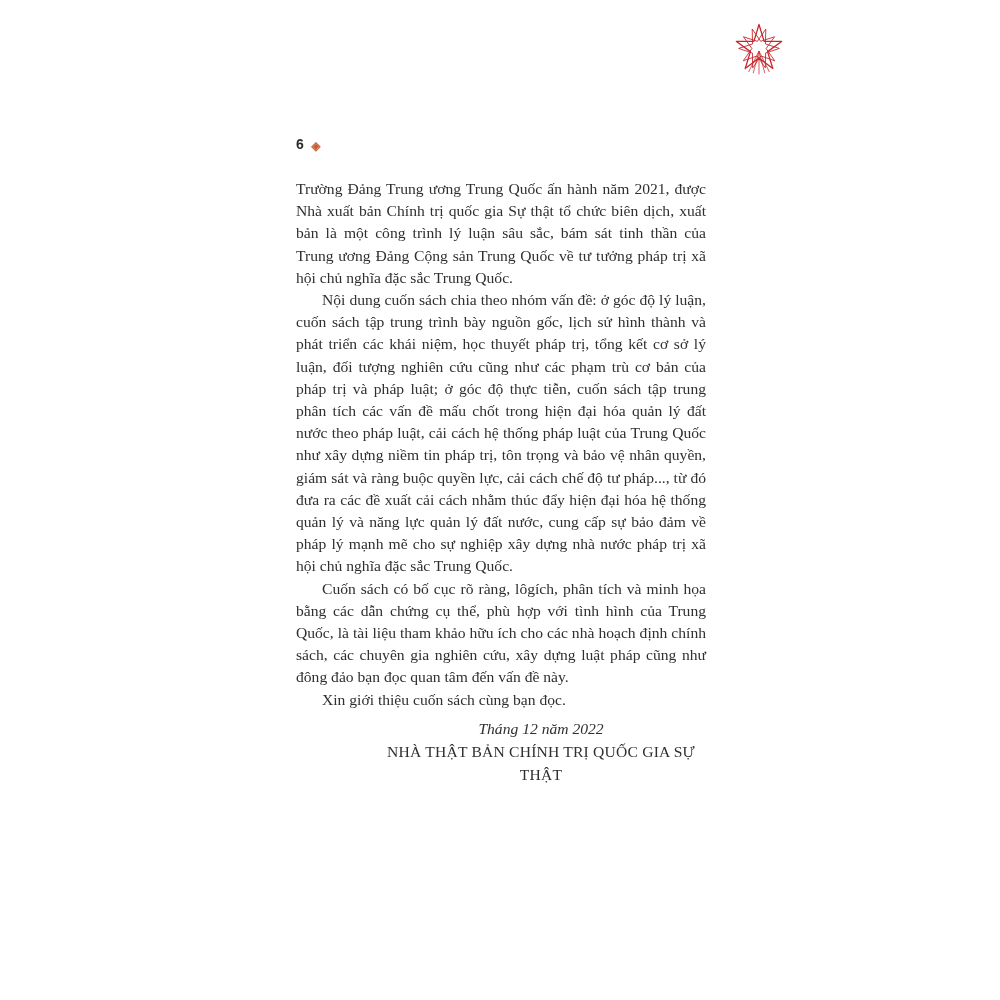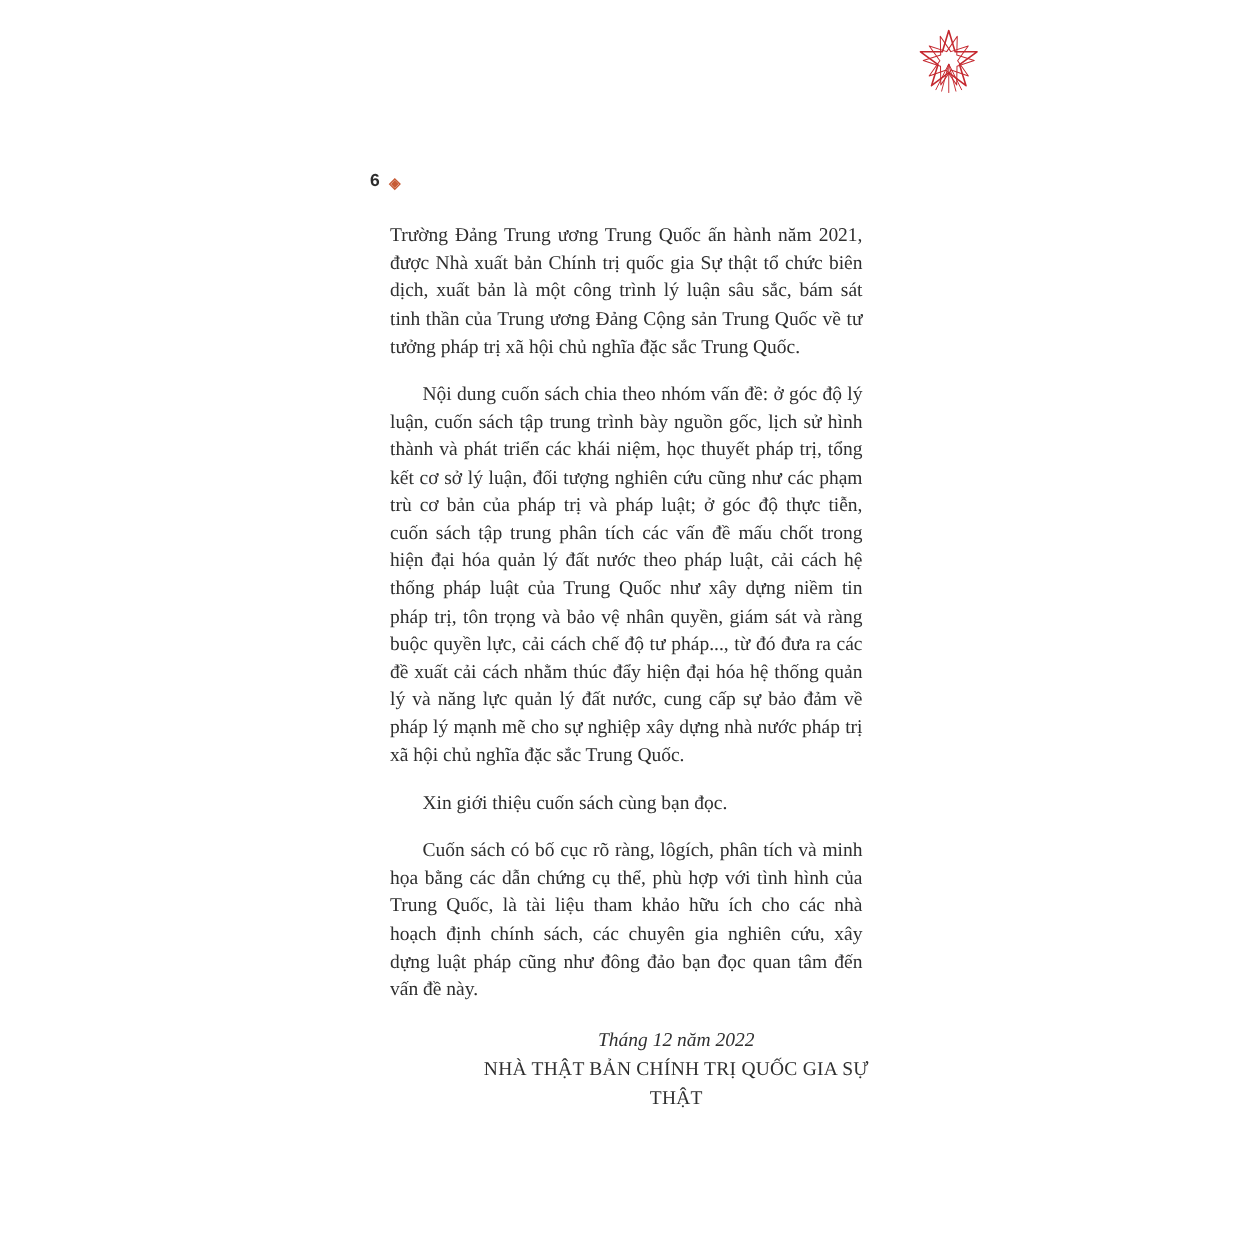--- a/index.html
+++ b/index.html
@@ -50,27 +50,27 @@
     position: relative;
     top: 1px;
   }
   .body-text {
     font-size: 15.6px;
     line-height: 22.2px;
     text-align: justify;
     color: #2f2f2f;
   }
   .body-text p {
-    margin: 16px;
+    margin: 0;
   }
   .body-text p.indent {
     text-indent: 26px;
   }
   .signature {
-    margin-top: 18px;
+    margin-top: 6px;
     text-align: center;
     padding-left: 80px;
     font-size: 15.6px;
     line-height: 23px;
     color: #2f2f2f;
   }
   .signature .date-line {
     font-style: italic;
   }
   .signature .publisher-line {
@@ -102,22 +102,22 @@
   <div class="content">
 
     <div class="running-head">
       <span class="page-num">6</span>
       <span class="ornament" style="color:#c75b35;">◈</span>
     </div>
 
     <div class="body-text">
         <p class="">Trường Đảng Trung ương Trung Quốc ấn hành năm 2021, được Nhà xuất bản Chính trị quốc gia Sự thật tổ chức biên dịch, xuất bản là một công trình lý luận sâu sắc, bám sát tinh thần của Trung ương Đảng Cộng sản Trung Quốc về tư tưởng pháp trị xã hội chủ nghĩa đặc sắc Trung Quốc.</p>
         <p class="indent">Nội dung cuốn sách chia theo nhóm vấn đề: ở góc độ lý luận, cuốn sách tập trung trình bày nguồn gốc, lịch sử hình thành và phát triển các khái niệm, học thuyết pháp trị, tổng kết cơ sở lý luận, đối tượng nghiên cứu cũng như các phạm trù cơ bản của pháp trị và pháp luật; ở góc độ thực tiễn, cuốn sách tập trung phân tích các vấn đề mấu chốt trong hiện đại hóa quản lý đất nước theo pháp luật, cải cách hệ thống pháp luật của Trung Quốc như xây dựng niềm tin pháp trị, tôn trọng và bảo vệ nhân quyền, giám sát và ràng buộc quyền lực, cải cách chế độ tư pháp..., từ đó đưa ra các đề xuất cải cách nhằm thúc đẩy hiện đại hóa hệ thống quản lý và năng lực quản lý đất nước, cung cấp sự bảo đảm về pháp lý mạnh mẽ cho sự nghiệp xây dựng nhà nước pháp trị xã hội chủ nghĩa đặc sắc Trung Quốc.</p>
+        <p class="indent">Cuốn sách có bố cục rõ ràng, lôgích, phân tích và minh họa bằng các dẫn chứng cụ thể, phù hợp với tình hình của Trung Quốc, là tài liệu tham khảo hữu ích cho các nhà hoạch định chính sách, các chuyên gia nghiên cứu, xây dựng luật pháp cũng như đông đảo bạn đọc quan tâm đến vấn đề này.</p>
         <p class="indent">Xin giới thiệu cuốn sách cùng bạn đọc.</p>
-        <p class="indent">Cuốn sách có bố cục rõ ràng, lôgích, phân tích và minh họa bằng các dẫn chứng cụ thể, phù hợp với tình hình của Trung Quốc, là tài liệu tham khảo hữu ích cho các nhà hoạch định chính sách, các chuyên gia nghiên cứu, xây dựng luật pháp cũng như đông đảo bạn đọc quan tâm đến vấn đề này.</p>
       </div>
 
     <div class="signature">
       <div class="date-line">Tháng 12 năm 2022</div>
       <div class="publisher-line">NHÀ THẬT BẢN CHÍNH TRỊ QUỐC GIA SỰ THẬT</div>
     </div>
 
   </div>
 </div>
 

